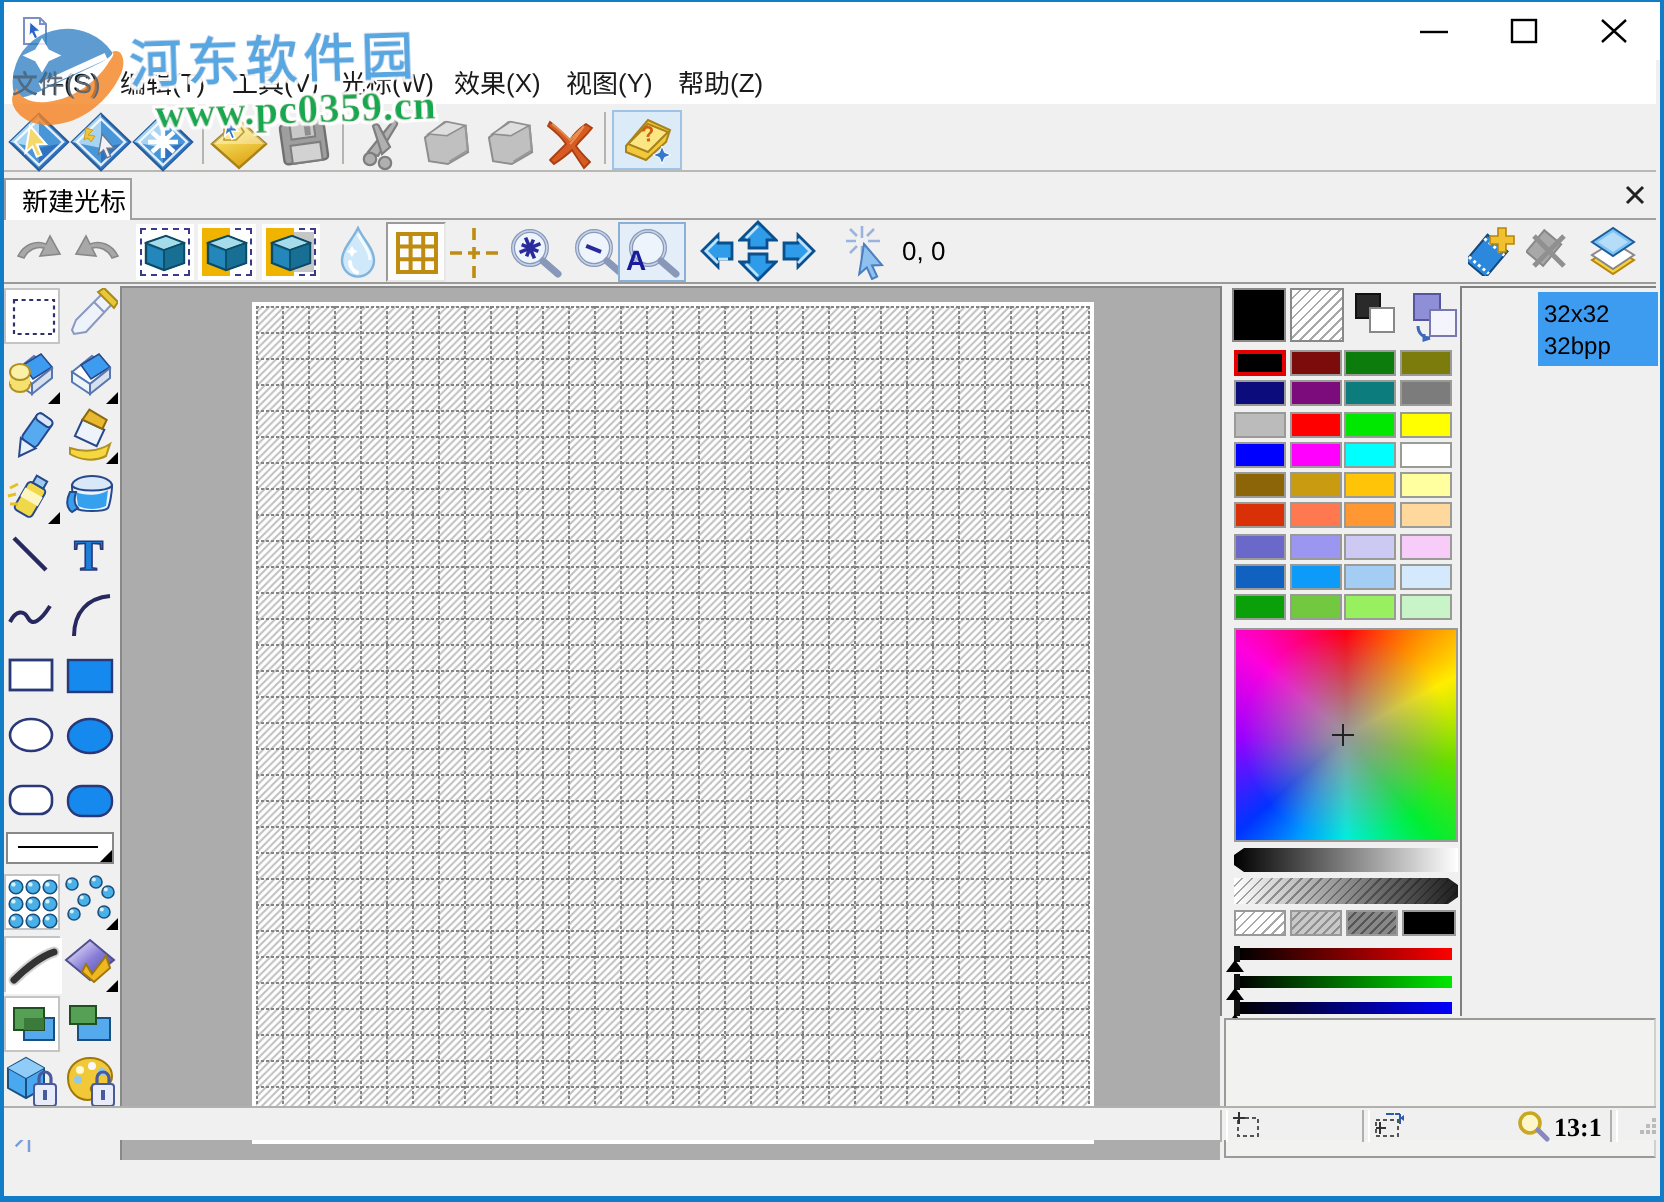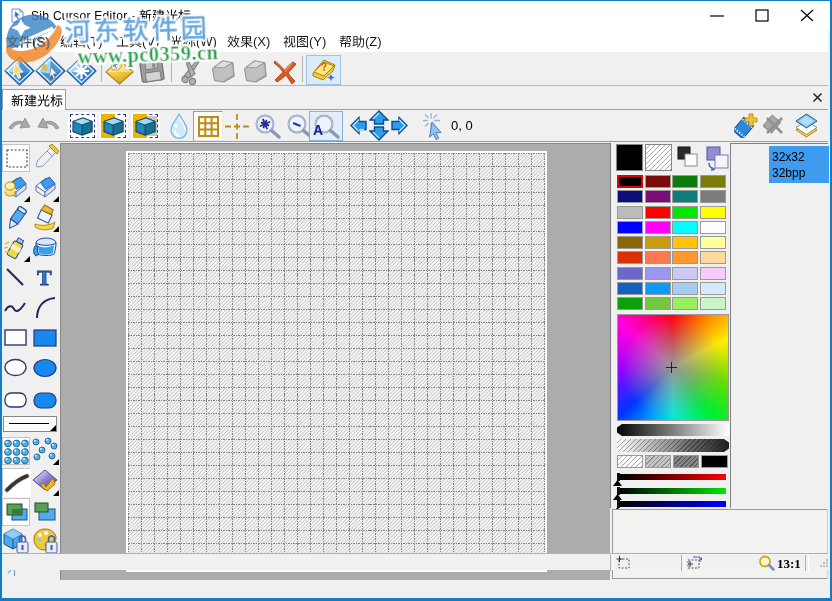--- a/index.html
+++ b/index.html
@@ -102,29 +102,20 @@
 <div class="bord" style="left:0;top:0;width:2px;height:601px"></div>
 <div class="bord" style="right:0;top:0;width:2px;height:601px"></div>
 <div class="bord" style="left:0;top:0;width:832px;height:1px"></div>
 <div class="bord" style="left:0;bottom:0;width:832px;height:3px"></div>
 <div id="titlebar">
       <svg class="abs" style="left:10px;top:7px" width="15" height="15" viewBox="0 0 15 15">
 <path d="M2 1h8l3 3v10H2z" fill="#fdfdfd" stroke="#7a8fc4" stroke-width="1"></path>
 <path d="M10 1v3h3" fill="none" stroke="#7a8fc4"></path>
 <path d="M5 3l5 4.5-2.6.2 1.4 3-1.4.7-1.5-3L4.5 10z" fill="#2a64c8" stroke="#fff" stroke-width="0.5"></path>
 </svg>
-<div id="title-text">Sib Cursor Editor - <svg class="cj " style="width:13px;height:13px" aria-hidden="true">
-          <use href="#c65b0"></use>
-        </svg><svg class="cj " style="width:13px;height:13px" aria-hidden="true">
-          <use href="#c5efa"></use>
-        </svg><svg class="cj " style="width:13px;height:13px" aria-hidden="true">
-          <use href="#c5149"></use>
-        </svg><svg class="cj " style="width:13px;height:13px" aria-hidden="true">
-          <use href="#c6807"></use>
-        </svg></div>
 <svg class="capbtn" style="right:90px" viewBox="0 0 45 29">
         <path d="M15 15h14" stroke="#000" stroke-width="1.2"></path>
       </svg>
 <svg class="capbtn" style="right:45px" viewBox="0 0 45 29">
         <rect x="16" y="9" width="12" height="11" fill="none" stroke="#000" stroke-width="1.2"></rect>
       </svg>
 <svg class="capbtn" style="right:0" viewBox="0 0 45 29">
         <path d="M16 9l12 11M28 9L16 20" stroke="#000" stroke-width="1.2"></path>
       </svg>
     </div>

